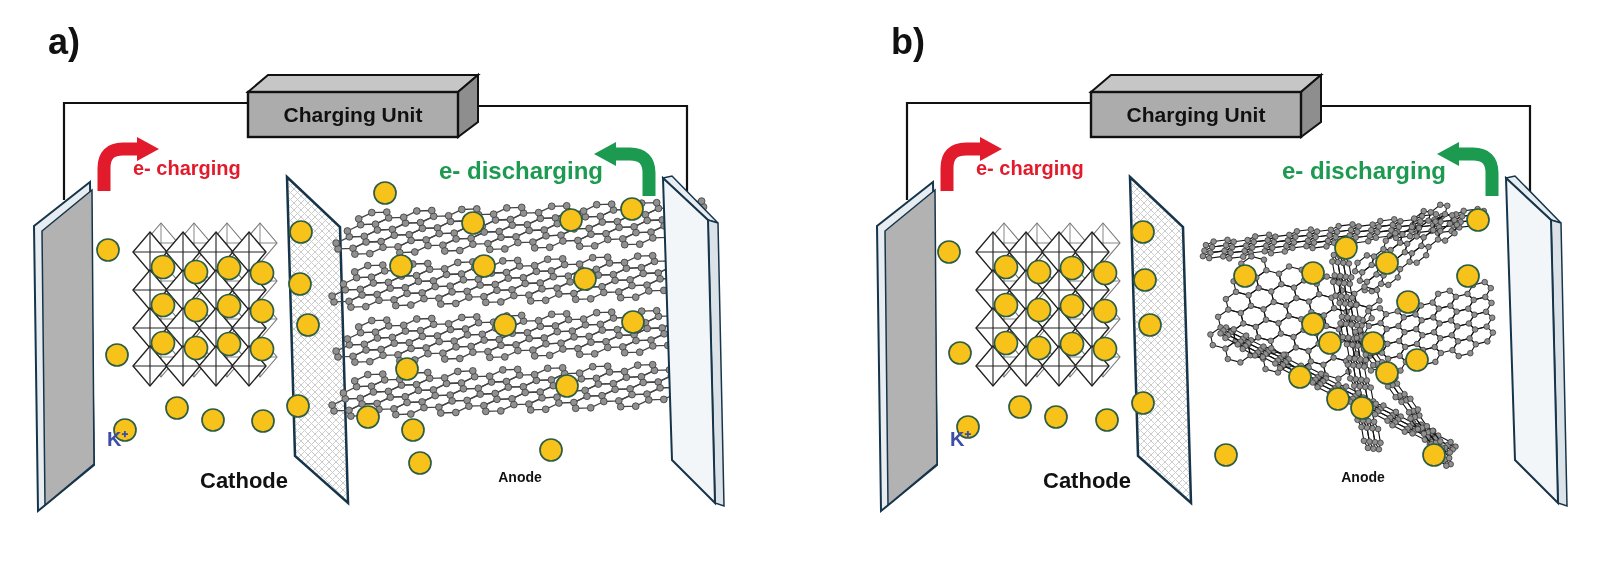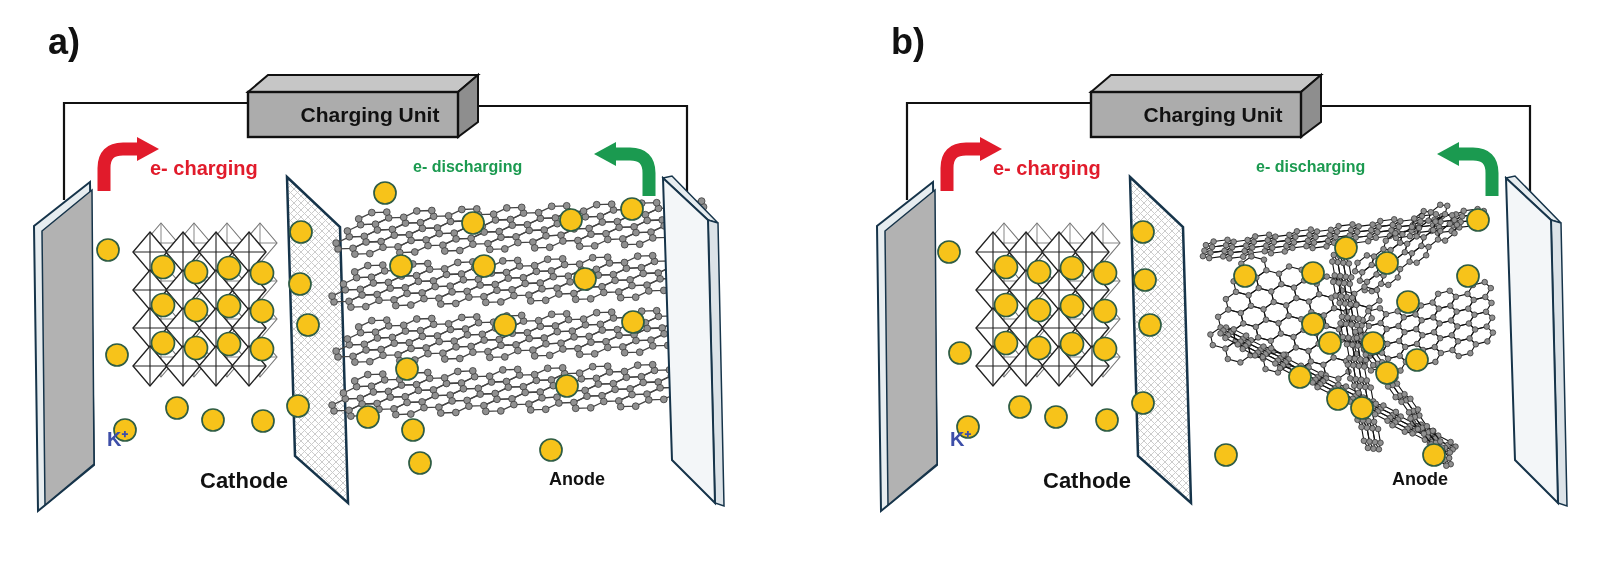--- a/index.html
+++ b/index.html
@@ -4,26 +4,26 @@
 <style>
   html,body{margin:0;padding:0;background:#ffffff;}
   .canvas{position:relative;width:1599px;height:578px;background:#ffffff;
           font-family:"Liberation Sans",sans-serif;overflow:hidden;}
   #art{position:absolute;left:0;top:0;}
   .panel{position:absolute;top:0;width:760px;height:578px;pointer-events:none;}
   #panel-a{left:0;} #panel-b{left:843px;}
   .lbl{position:absolute;font-weight:700;color:#111;white-space:nowrap;line-height:1;}
   .lbl-panel{left:48px;top:24px;font-size:36px;}
   .lbl-charging-unit{left:248px;top:92px;width:210px;height:45px;display:flex;
-                     align-items:center;justify-content:center;font-size:21px;margin-left:17px;}
-  .lbl-echarging{left:150px;top:158px;font-size:20px;}
-  .lbl-edischarging{left:413px;top:159px;width:190px;font-size:16px;}
+                     align-items:center;justify-content:center;font-size:21px;}
+  .lbl-echarging{left:133px;top:158px;font-size:20px;}
+  .lbl-edischarging{left:413px;top:159px;width:190px;text-align:right;font-size:24px;}
   .lbl-kplus{left:107px;top:429px;font-size:20px;}
   .lbl-cathode{left:118px;top:470px;width:170px;text-align:right;font-size:22px;}
-  .lbl-anode{left:435px;top:470px;width:170px;text-align:right;font-size:18px;}
+  .lbl-anode{left:435px;top:470px;width:170px;text-align:center;font-size:14px;}
 </style>
 </head>
 <body>
 
 <div class="canvas">
   <svg id="art" width="1599" height="578" viewBox="0 0 1599 578">
       <defs>
         <pattern id="mesh" width="7" height="7" patternUnits="userSpaceOnUse">
           <path d="M0,0 L7,7 M7,0 L0,7" stroke="#CCCCCC" stroke-width="1" fill="none"></path>
         </pattern>

